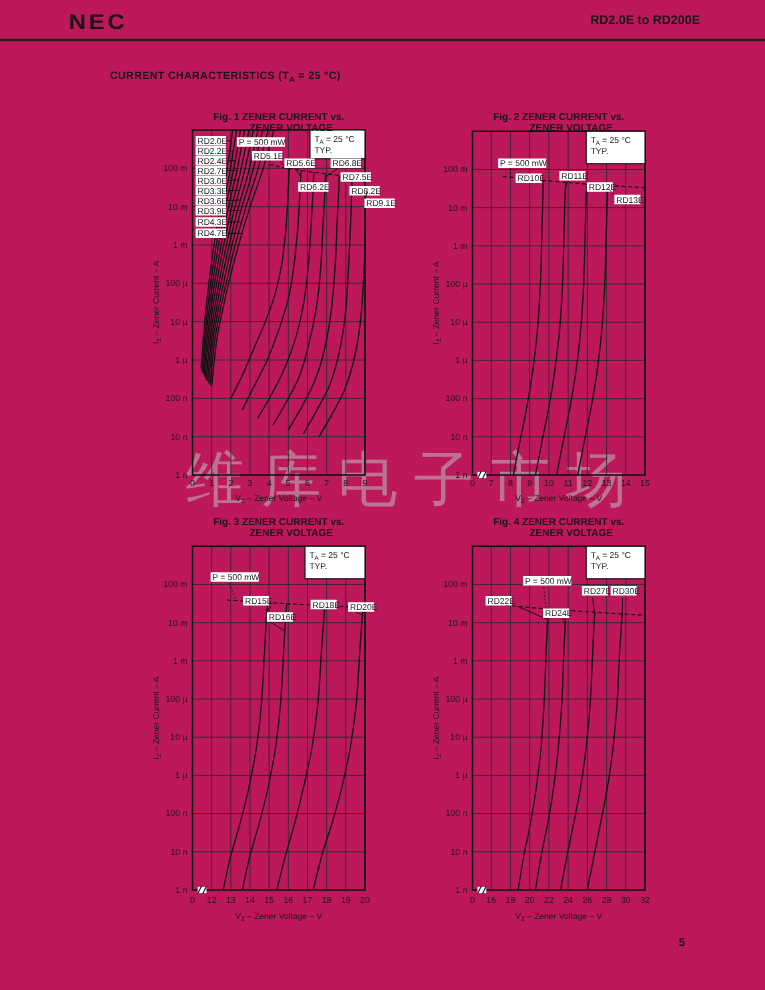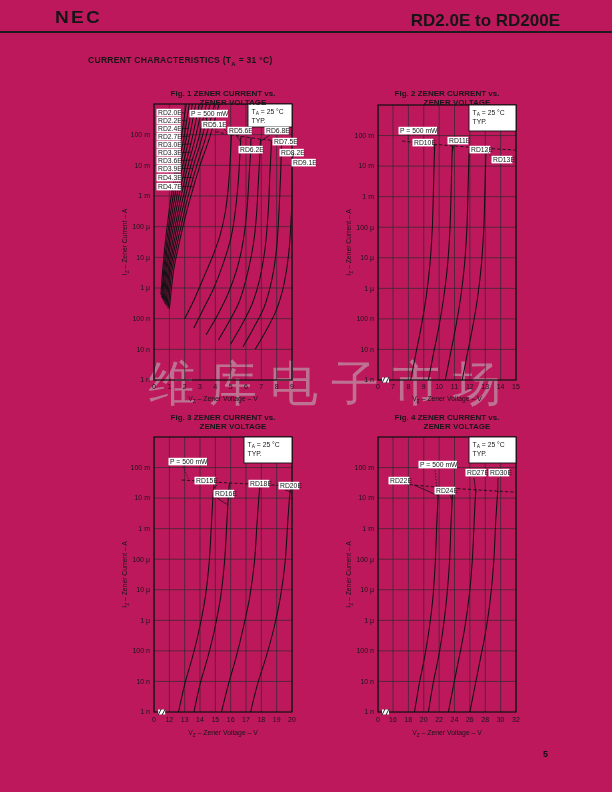--- a/index.html
+++ b/index.html
@@ -1,20 +1,20 @@
 <!DOCTYPE html>
 <html><head>
 <meta charset="utf-8">
 <style>
   html,body{margin:0;padding:0;background:#888;}
   .page{position:relative;width:612px;height:792px;background:#be185d;margin:0 auto;
         font-family:"Liberation Sans",sans-serif;color:#111;overflow:hidden;}
   .nec-logo{position:absolute;left:55px;top:8px;font-size:17px;font-weight:900;
         letter-spacing:2px;transform:scaleX(1.12);transform-origin:left;color:#151515;}
-  .part-range{position:absolute;right:52px;top:11px;font-size:17px;font-weight:bold;color:#151515;}
+  .part-range{position:absolute;right:52px;top:11px;font-size:10px;font-weight:bold;color:#151515;}
   .header-rule{position:absolute;left:0;top:31px;width:612px;height:2.4px;background:#1c1c1c;}
   .section-title{position:absolute;left:88px;top:55px;font-size:8.5px;font-weight:bold;
         letter-spacing:.3px;color:#151515;}
   .section-title sub{font-size:6px;}
   .watermark{position:absolute;left:148px;top:352px;font-size:48px;letter-spacing:13px;
         color:#bdbdbd;opacity:.55;z-index:0;white-space:nowrap;
         font-family:"DejaVu Sans",sans-serif;}
   #charts{position:absolute;left:0;top:0;width:612px;height:606px;z-index:1;margin-left:16px;}
   #charts svg{position:absolute;overflow:visible;}
   .page-number{position:absolute;left:543px;top:749px;font-size:9px;font-weight:bold;}
@@ -29,21 +29,21 @@
   .tabox{fill:#ffffff;stroke:#111;stroke-width:0.9;}
   .brk{stroke:#111;stroke-width:0.9;}
 </style>
 </head>
 <body>
 
 <div class="page">
   <div class="nec-logo">NEC</div>
   <div class="part-range">RD2.0E to RD200E</div>
   <div class="header-rule"></div>
-  <div class="section-title"><span>CURRENT  CHARACTERISTICS  (T</span><sub>A</sub><span> = 31 °C)</span></div>
+  <div class="section-title"><span>CURRENT  CHARACTERISTICS  (T</span><sub>A</sub><span> = 25 °C)</span></div>
   <div class="watermark">维库电子市场</div>
   <div id="charts">
       <svg width="250" height="335" style="left: 88px; top: 85px;">
         <line x1="50" y1="19" x2="50" y2="295" class="grid"></line>
         <line x1="65.33" y1="19" x2="65.33" y2="295" class="grid"></line>
         <line x1="80.66" y1="19" x2="80.66" y2="295" class="grid"></line>
         <line x1="95.99000000000001" y1="19" x2="95.99000000000001" y2="295" class="grid"></line>
         <line x1="111.32" y1="19" x2="111.32" y2="295" class="grid"></line>
         <line x1="126.65" y1="19" x2="126.65" y2="295" class="grid"></line>
         <line x1="141.98000000000002" y1="19" x2="141.98000000000002" y2="295" class="grid"></line>

